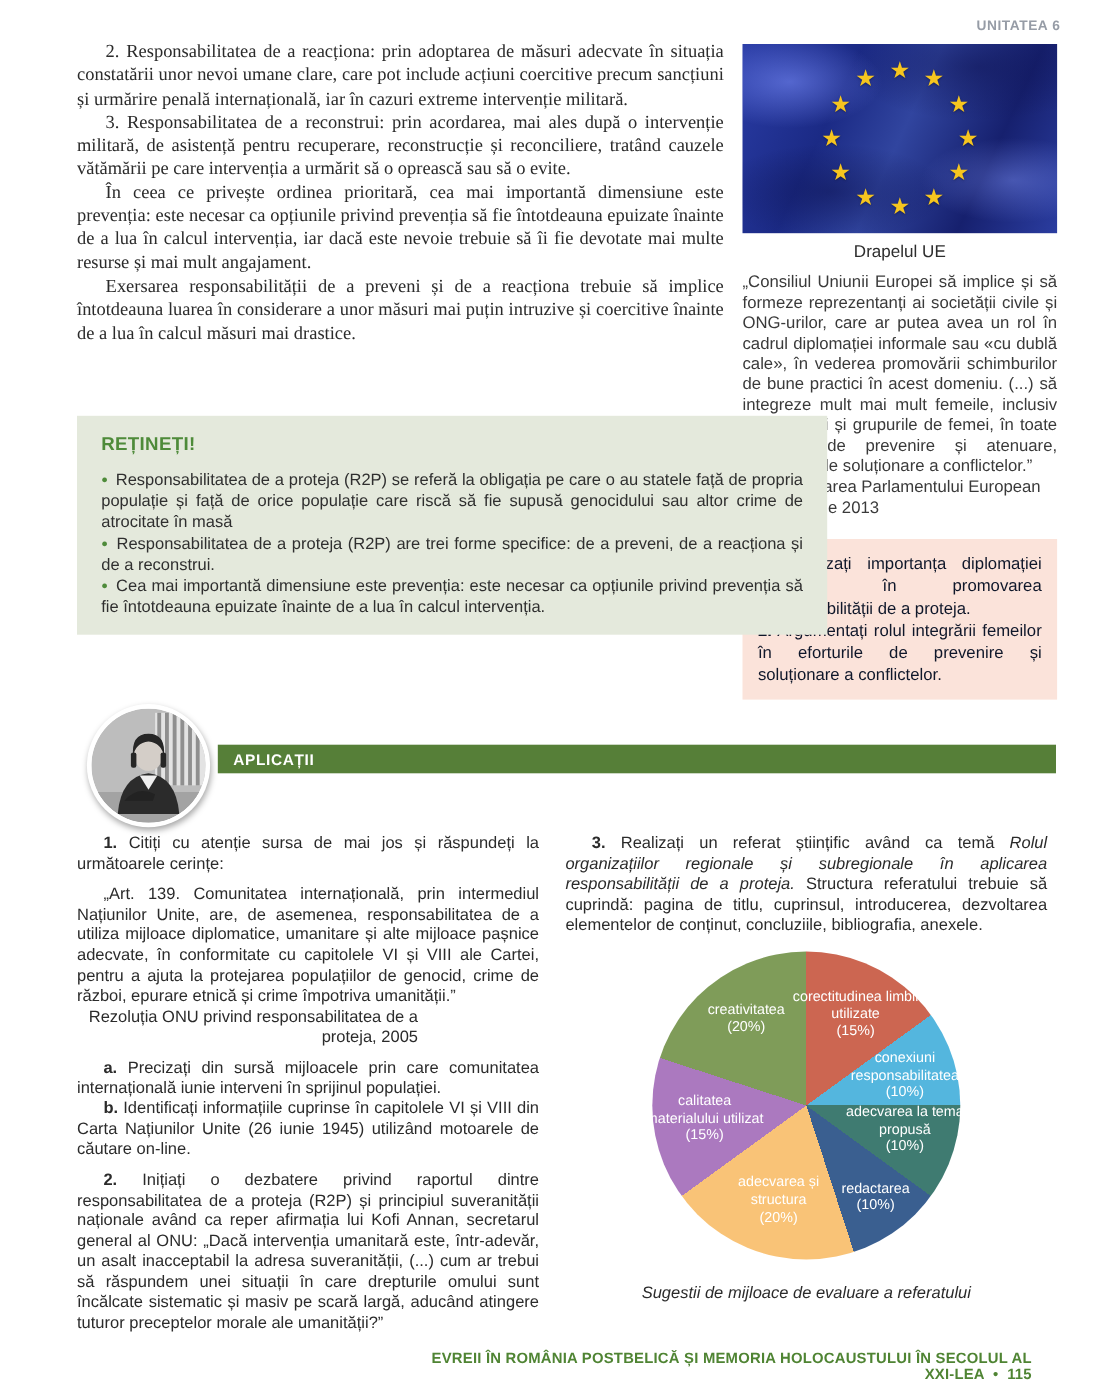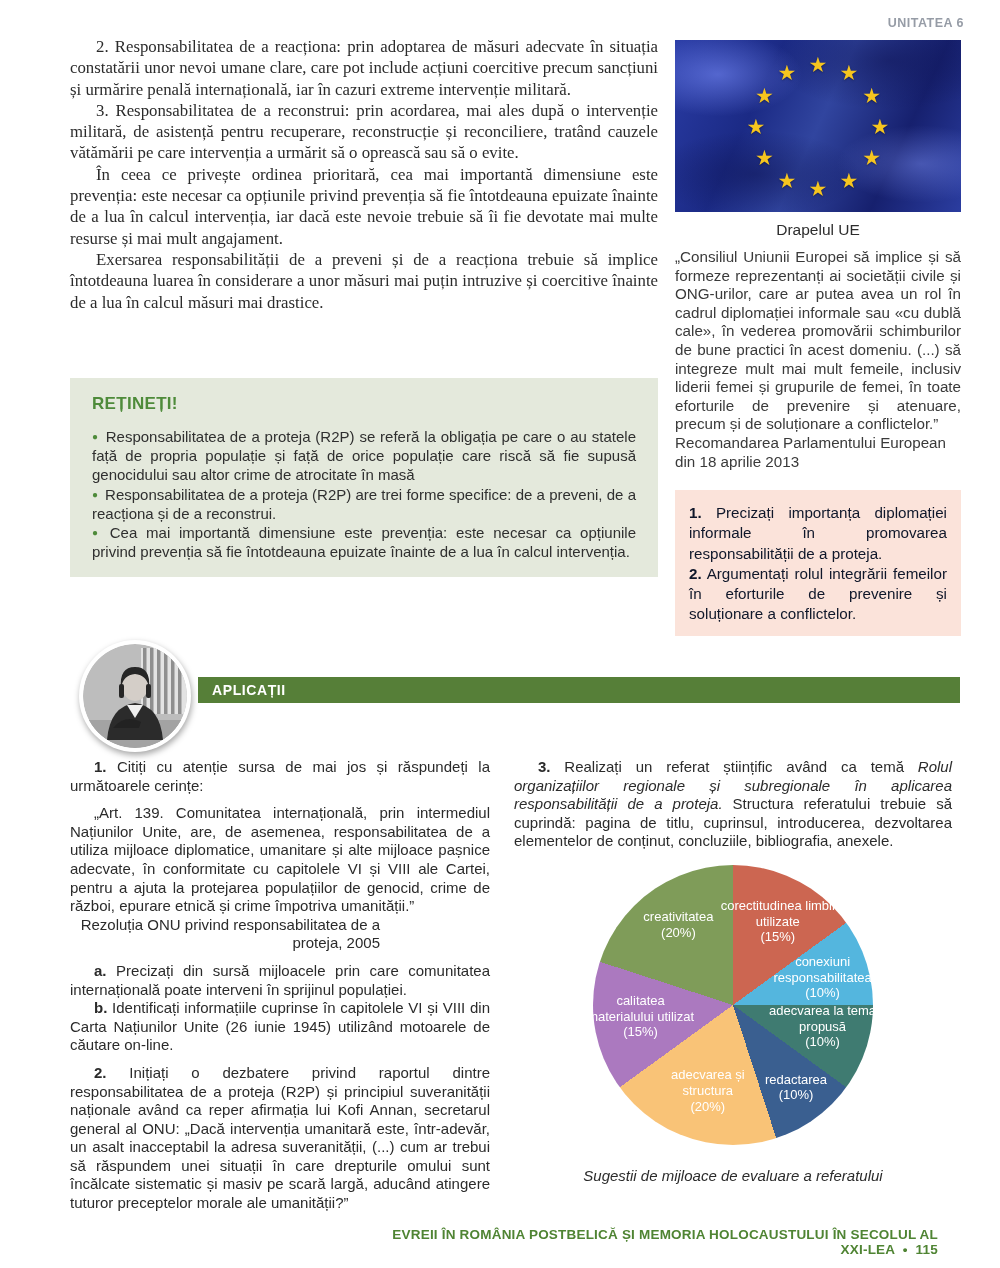--- a/index.html
+++ b/index.html
@@ -25,21 +25,21 @@
       linear-gradient(115deg,#2a3ca5 0%,#1b2a85 30%,#31459f 50%,#16206e 75%,#2b3da0 100%);}
   .flag .star{position:absolute;transform:translate(-50%,-50%);color:#f6c51f;font-size:21px;
               text-shadow:0 1px 2px rgba(0,0,0,.35);line-height:1;}
   .flag-caption{text-align:center;font-size:15.5px;margin:9px 0 9px;color:#2d2d2d;}
   .quote{margin:0;font-size:15.2px;line-height:18.6px;text-align:justify;color:#3a3a3a;}
   .quote-attrib{margin:0;font-size:15.2px;line-height:18.6px;color:#3a3a3a;}
   .questions{margin-top:19px;background:#fbe3da;padding:13px 14px 12px;box-sizing:border-box;}
   .questions p{margin:0;font-size:15.2px;line-height:20.2px;text-align:justify;color:#0f172a;}
 
   
-  .retineti{position:absolute;left:70px;top:378px;width:588px;background:#e4e9dc;
+  .retineti{position:absolute;left:70px;top:378px;width:682px;background:#e4e9dc;
             padding:16px 22px 16px;box-sizing:border-box;}
   .retineti h3{margin:0 0 13px;color:#4e8b3a;font-size:17px;letter-spacing:.3px;}
   .retineti p{margin:0;font-size:15px;line-height:19.2px;text-align:justify;color:#2f2f2f;}
   .retineti .dot{color:#4e8b3a;font-size:10px;vertical-align:2px;margin-right:7px;}
 
   
   .photo{position:absolute;left:79px;top:640px;width:112px;height:112px;border-radius:50%;
          background:#fff;padding:4px;box-sizing:border-box;box-shadow:1px 3px 6px rgba(0,0,0,.35);}
   .photo svg{display:block;border-radius:50%;}
   .banner{position:absolute;left:198px;top:677px;width:762px;height:26px;background:#567f38;
@@ -140,21 +140,21 @@
       </g>
     </svg>
   </div>
   <div class="banner">APLICAȚII</div>
 
   <section class="columns">
     <div class="col1">
       <p class="ind"><b>1.</b> <span>Citiți cu atenție sursa de mai jos și răspundeți la următoarele cerințe:</span></p>
       <p class="ind mt">„Art. 139. Comunitatea internațională, prin intermediul Națiunilor Unite, are, de asemenea, responsabilitatea de a utiliza mijloace diplomatice, umanitare și alte mijloace pașnice adecvate, în conformitate cu capitolele VI și VIII ale Cartei, pentru a ajuta la protejarea populațiilor de genocid, crime de război, epurare etnică și crime împotriva umanității.”</p>
       <p class="attrib">Rezoluția ONU privind responsabilitatea de a proteja, 2005</p>
-      <p class="ind mt"><b>a.</b> <span>Precizați din sursă mijloacele prin care comunitatea internațională poate interveni în sprijinul populației.</span></p>
+      <p class="ind mt"><b>a.</b> <span>Precizați din sursă mijloacele prin care comunitatea internațională iunie interveni în sprijinul populației.</span></p>
       <p class="ind"><b>b.</b> <span>Identificați informațiile cuprinse în capitolele VI și VIII din Carta Națiunilor Unite (26 iunie 1945) utilizând motoarele de căutare on-line.</span></p>
       <p class="ind mt"><b>2.</b> <span>Inițiați o dezbatere privind raportul dintre responsabilitatea de a proteja (R2P) și principiul suveranității naționale având ca reper afirmația lui Kofi Annan, secretarul general al ONU: „Dacă intervenția umanitară este, într-adevăr, un asalt inacceptabil la adresa suveranității, (...) cum ar trebui să răspundem unei situații în care drepturile omului sunt încălcate sistematic și masiv pe scară largă, aducând atingere tuturor preceptelor morale ale umanității?”</span></p>
     </div>
     <div class="col2">
       <p class="ind"><b>3.</b> <span>Realizați un referat științific având ca temă </span><i>Rolul organizațiilor regionale și subregionale în aplicarea responsabilității de a proteja.</i><span> Structura referatului trebuie să cuprindă: pagina de titlu, cuprinsul, introducerea, dezvoltarea elementelor de conținut, concluziile, bibliografia, anexele.</span></p>
       <div class="pie-wrap" id="pieWrap">
         <div class="pie" id="pie" style="background: conic-gradient(rgb(204, 102, 81) 0%, rgb(204, 102, 81) 15%, rgb(84, 182, 222) 15%, rgb(84, 182, 222) 25%, rgb(63, 123, 113) 25%, rgb(63, 123, 113) 35%, rgb(58, 95, 144) 35%, rgb(58, 95, 144) 45%, rgb(249, 195, 119) 45%, rgb(249, 195, 119) 65%, rgb(171, 121, 191) 65%, rgb(171, 121, 191) 80%, rgb(127, 156, 89) 80%, rgb(127, 156, 89) 100%);"></div>
       <div class="pie-label" style="left: 66%; top: 20%; width: 132px;">
             <div>corectitudinea limbii utilizate</div>
             <div>(15%)</div>

